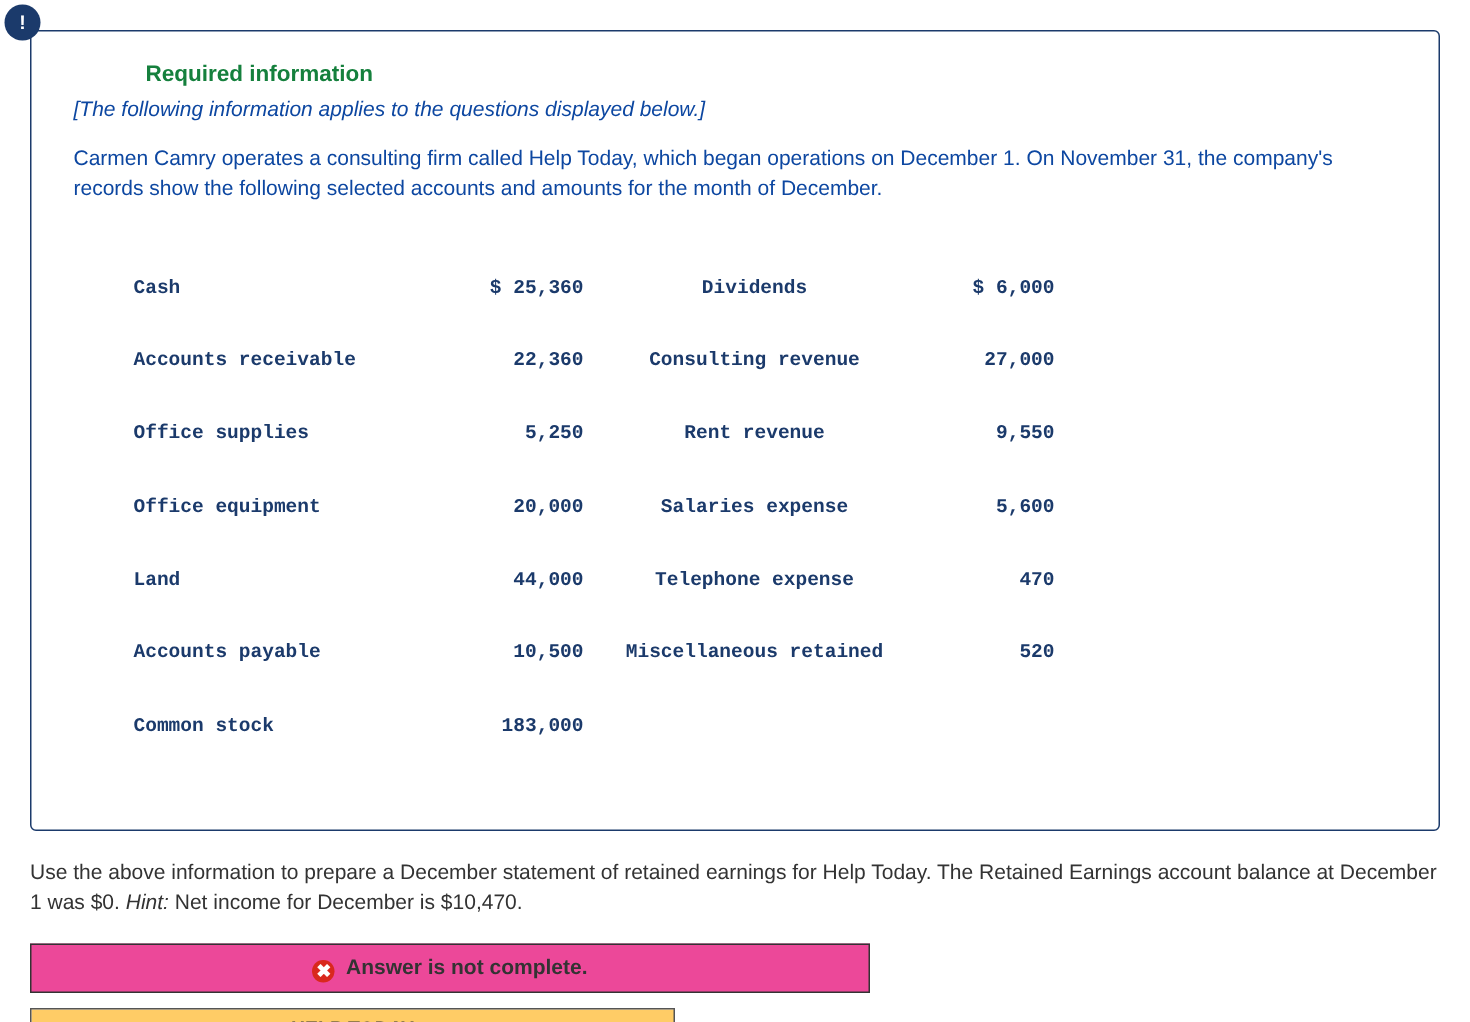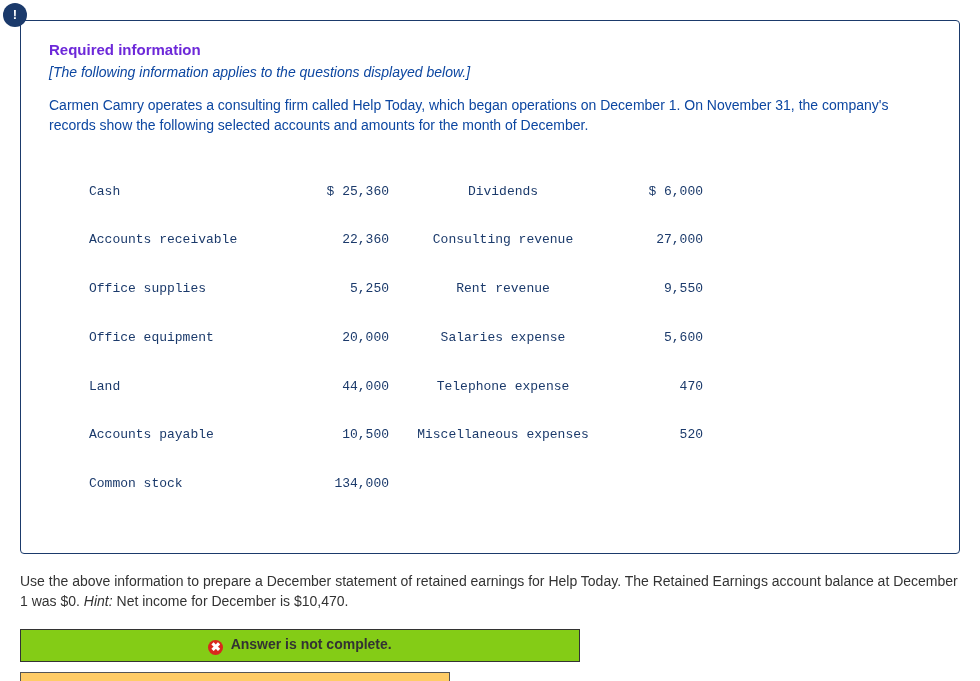--- a/index.html
+++ b/index.html
@@ -25,56 +25,57 @@
     height: 24px;
     border-radius: 50%;
     background: #1b3a6b;
     color: #fff;
     font-weight: bold;
     text-align: center;
     line-height: 24px;
     font-size: 13px;
   }
   .req-title {
-    color: #6d28d9;
+    color: #15803d;
     font-weight: bold;
     font-size: 15px;
     margin-bottom: 6px;
+    margin-left: 48px;
   }
   .bracket {
     color: #0d47a1;
     font-style: italic;
     margin-bottom: 16px;
   }
   .narr {
     color: #0d47a1;
     line-height: 1.4;
     margin-bottom: 16px;
   }
   .mono-grid {
     font-family: "Courier New", Courier, monospace;
     font-size: 13px;
     color: #1b3a6b;
     white-space: pre;
     line-height: 1.25;
     margin-left: 40px;
   }
-  .mono-row { display: flex; }
+  .mono-row { display: flex; font-weight: bold; }
   .c1 { width: 200px; }
   .c2 { width: 100px; text-align: right; }
   .c3 { width: 200px; padding-left: 14px; text-align: center; }
   .c4 { width: 100px; text-align: right; }
   .instr {
     margin: 4px 10px 18px 10px;
     line-height: 1.4;
   }
   .instr em { font-style: italic; }
   .ans-box { margin-left: 10px; width: 560px; }
   .ans-banner {
-    background: #84cc16;
+    background: #ec4899;
     border: 1px solid #333;
     text-align: center;
     padding: 6px 4px;
     font-weight: bold;
     color: #333;
   }
   .ans-banner .xicon {
     display:inline-block;width:15px;height:15px;border-radius:50%;
     background:#d9281d;color:#fff;font-size:12px;line-height:15px;
     text-align:center;vertical-align:-2px;margin-right:4px;
@@ -128,26 +129,26 @@
     </div>
     <div class="mono-row">
       <span class="c1">Land</span>
       <span class="c2">44,000</span>
       <span class="c3">Telephone expense</span>
       <span class="c4">470</span>
     </div>
     <div class="mono-row">
       <span class="c1">Accounts payable</span>
       <span class="c2">10,500</span>
-      <span class="c3">Miscellaneous expenses</span>
+      <span class="c3">Miscellaneous retained</span>
       <span class="c4">520</span>
     </div>
     <div class="mono-row">
       <span class="c1">Common stock</span>
-      <span class="c2">134,000</span>
+      <span class="c2">183,000</span>
       <span class="c3"></span>
       <span class="c4"></span>
     </div>
   </div>
 </div>
 
 <div class="instr">
   <span>Use the above information to prepare a December statement of retained earnings for Help Today. The Retained Earnings account balance at December 1 was $0. </span>
   <em>Hint:</em>
   <span> Net income for December is $10,470.</span>

